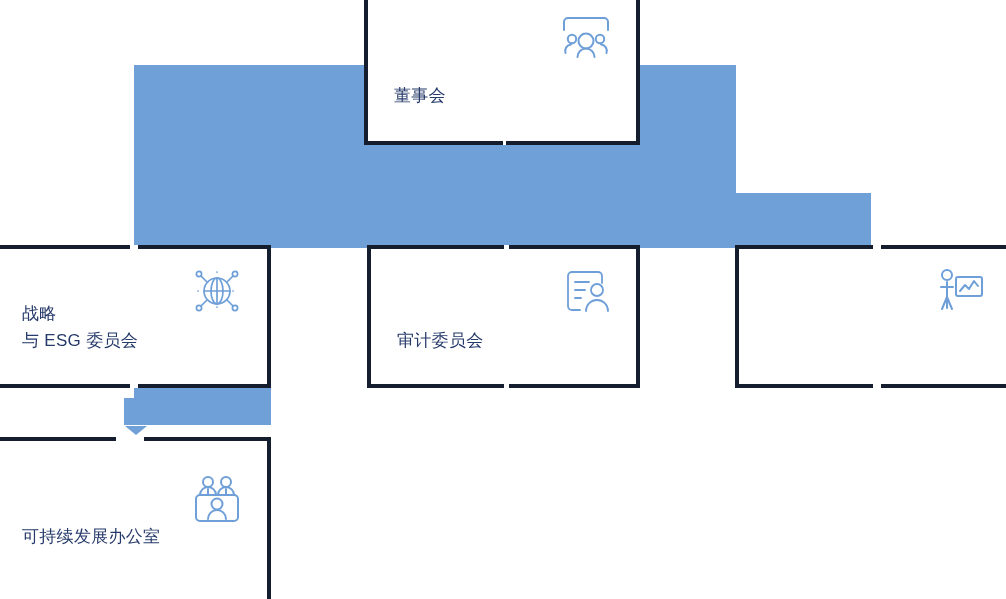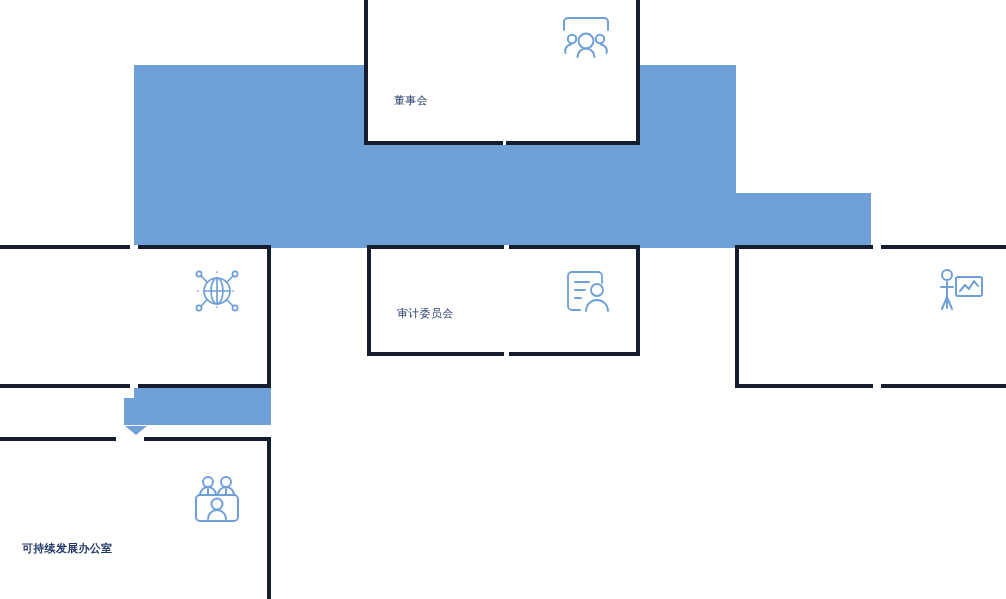--- a/index.html
+++ b/index.html
@@ -72,36 +72,36 @@
     height: 56px;
     color: #6f9fd8;
   }
   .card-icon svg { display: block; width: 100%; height: 100%; }
 
   .card-label {
     position: absolute;
     left: 30px;
     bottom: 34px;
     color: #25396a;
-    font-size: 11px;
+    font-size: 17px;
     line-height: 1.55;
     font-weight: 400;
     white-space: pre-line;
     letter-spacing: 0.3px;
   }
 
   
   #card-board        { left: 364px; top: -8px;  width: 276px; height: 153px; }
   #card-board .card-label  { bottom: 36px; }
 
   #card-strategy     { left: -8px;  top: 245px; width: 279px; height: 143px; }
-  #card-audit        { left: 367px; top: 245px; width: 273px; height: 111px; }
+  #card-audit        { left: 367px; top: 245px; width: 273px; height: 143px; }
   #card-nomination   { left: 735px; top: 245px; width: 279px; height: 143px; }
   #card-sustain      { left: -8px;  top: 437px; width: 279px; height: 170px; }
-  #card-sustain .card-label { bottom: 50px; font-weight: bold; }
+  #card-sustain .card-label { bottom: 57px; }
   #card-sustain .card-icon  { top: 36px; }
 
   
 </style>
 </head>
 <body>
 
 <div id="diagram">
 
   <div class="connector" style="left:134px; top:65px; width:602px; height:128px;"></div>
@@ -154,20 +154,22 @@
         <path d="M38.5 18.5 L44 13"></path>
         <path d="M17.5 37.5 L12 43"></path>
         <path d="M38.5 37.5 L44 43"></path>
         <circle cx="10" cy="11" r="2.6"></circle>
         <circle cx="46" cy="11" r="2.6"></circle>
         <circle cx="10" cy="45" r="2.6"></circle>
         <circle cx="46" cy="45" r="2.6"></circle>
         <path d="M9 28 h3 M44 28 h3 M28 9 v3 M28 44 v3" stroke-dasharray="0.1 4"></path>
       </svg>
     </div>
+    <div class="card-label">战略
+与 ESG 委员会</div>
   </div>
 
   <div class="card" id="card-audit">
     <div class="card-body"></div>
     <div class="edge edge-left"></div>
     <div class="edge edge-right"></div>
     <div class="edge edge-top-l" style="width:137px;"></div>
     <div class="edge edge-top-r" style="width:131px;"></div>
     <div class="edge edge-bot-l" style="width:137px;"></div>
     <div class="edge edge-bot-r" style="width:131px;"></div>

